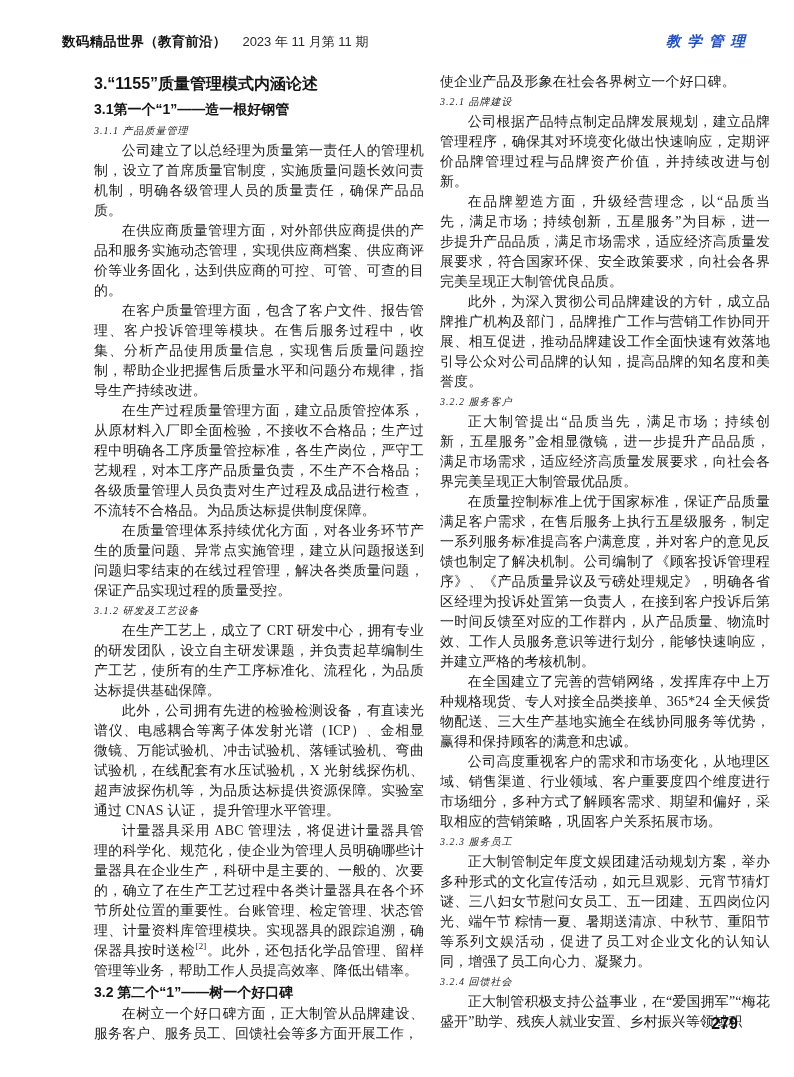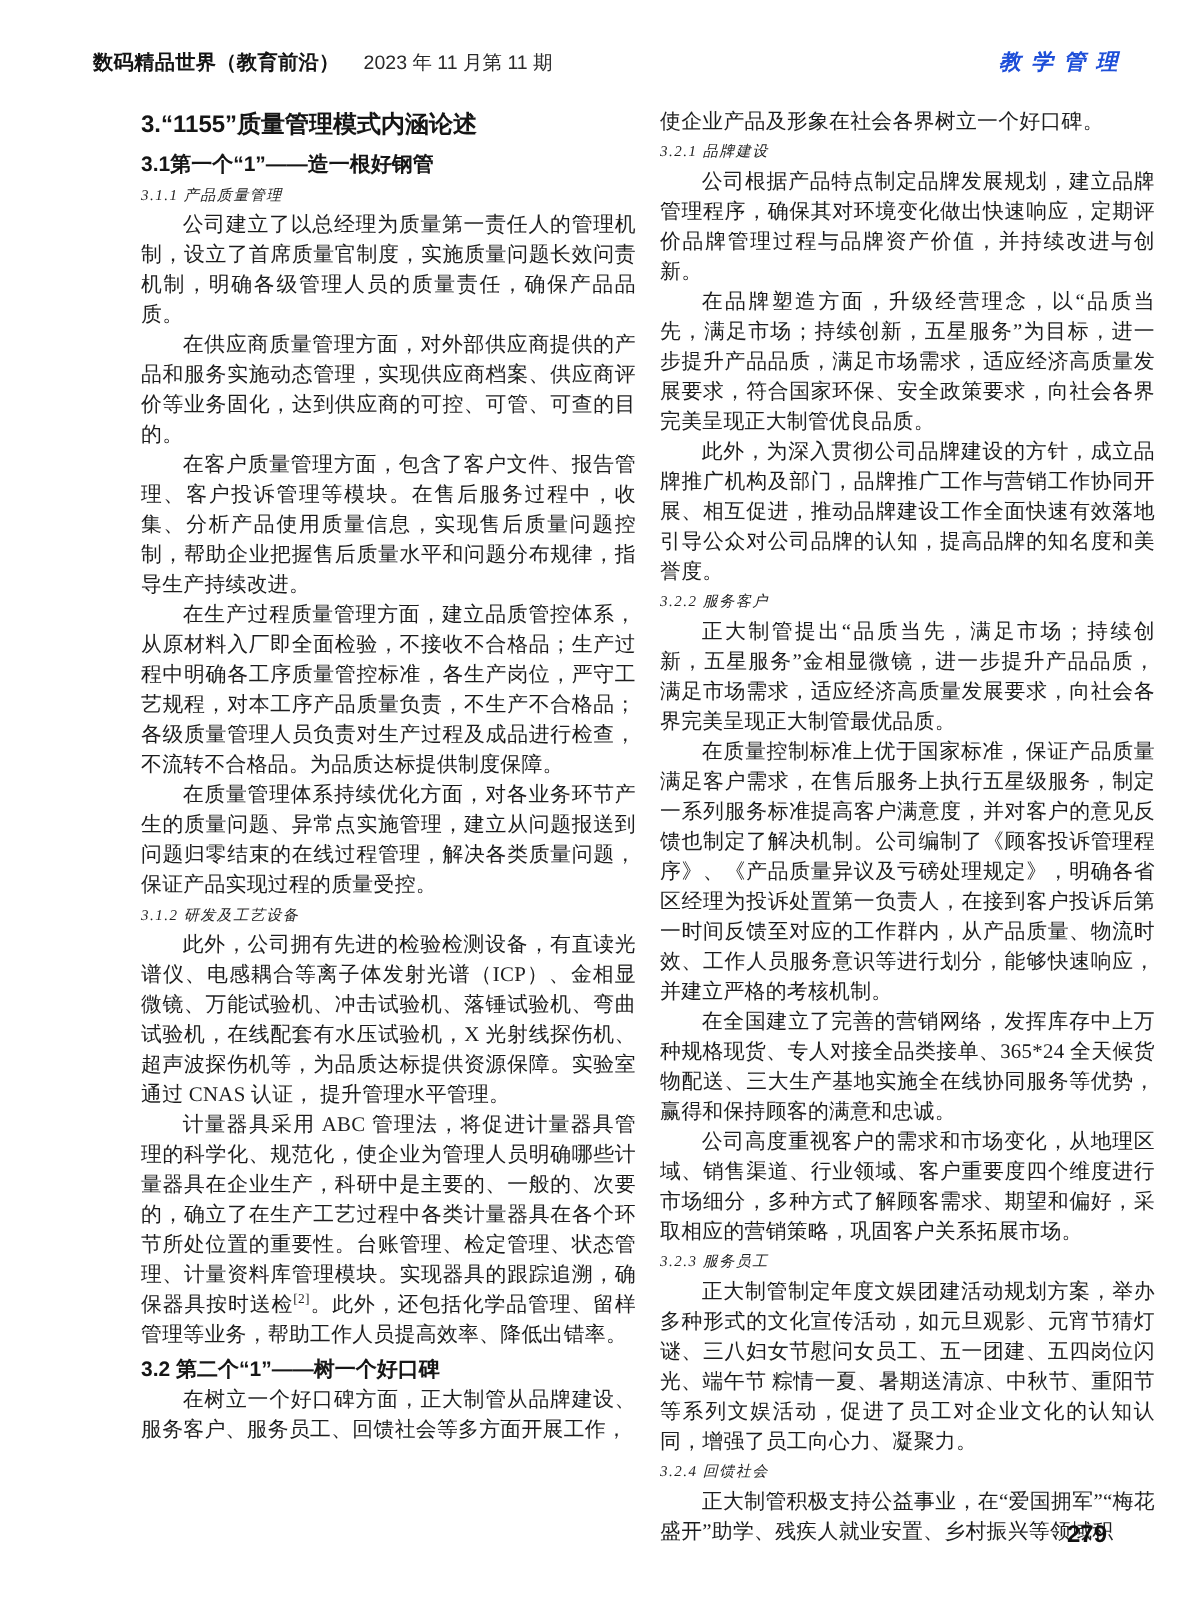--- a/index.html
+++ b/index.html
@@ -114,20 +114,21 @@
   <div class="col">
     <h1 class="h1">3.“1155”质量管理模式内涵论述</h1>
     <h2 class="h2">3.1第一个“1”——造一根好钢管</h2>
     <h3 class="h3">3.1.1 产品质量管理</h3>
     <p class="p">公司建立了以总经理为质量第一责任人的管理机制，设立了首席质量官制度，实施质量问题长效问责机制，明确各级管理人员的质量责任，确保产品品质。</p>
     <p class="p">在供应商质量管理方面，对外部供应商提供的产品和服务实施动态管理，实现供应商档案、供应商评价等业务固化，达到供应商的可控、可管、可查的目的。</p>
     <p class="p">在客户质量管理方面，包含了客户文件、报告管理、客户投诉管理等模块。在售后服务过程中，收集、分析产品使用质量信息，实现售后质量问题控制，帮助企业把握售后质量水平和问题分布规律，指导生产持续改进。</p>
     <p class="p">在生产过程质量管理方面，建立品质管控体系，从原材料入厂即全面检验，不接收不合格品；生产过程中明确各工序质量管控标准，各生产岗位，严守工艺规程，对本工序产品质量负责，不生产不合格品；各级质量管理人员负责对生产过程及成品进行检查，不流转不合格品。为品质达标提供制度保障。</p>
     <p class="p">在质量管理体系持续优化方面，对各业务环节产生的质量问题、异常点实施管理，建立从问题报送到问题归零结束的在线过程管理，解决各类质量问题，保证产品实现过程的质量受控。</p>
     <h3 class="h3">3.1.2 研发及工艺设备</h3>
+    <p class="p">在生产工艺上，成立了 CRT 研发中心，拥有专业的研发团队，设立自主研发课题，并负责起草编制生产工艺，使所有的生产工序标准化、流程化，为品质达标提供基础保障。</p>
     <p class="p">此外，公司拥有先进的检验检测设备，有直读光谱仪、电感耦合等离子体发射光谱（ICP）、金相显微镜、万能试验机、冲击试验机、落锤试验机、弯曲试验机，在线配套有水压试验机，X 光射线探伤机、超声波探伤机等，为品质达标提供资源保障。实验室通过 CNAS 认证， 提升管理水平管理。</p>
     <p class="p"><span>计量器具采用 ABC 管理法，将促进计量器具管理的科学化、规范化，使企业为管理人员明确哪些计量器具在企业生产，科研中是主要的、一般的、次要的，确立了在生产工艺过程中各类计量器具在各个环节所处位置的重要性。台账管理、检定管理、状态管理、计量资料库管理模块。实现器具的跟踪追溯，确保器具按时送检</span><sup class="fnref">[2]</sup><span>。此外，还包括化学品管理、留样管理等业务，帮助工作人员提高效率、降低出错率。</span></p>
     <h2 class="h2">3.2 第二个“1”——树一个好口碑</h2>
     <p class="p">在树立一个好口碑方面，正大制管从品牌建设、服务客户、服务员工、回馈社会等多方面开展工作，</p>
   </div>
 
   <div class="col">
     <p class="p no-indent">使企业产品及形象在社会各界树立一个好口碑。</p>
     <h3 class="h3">3.2.1 品牌建设</h3>
     <p class="p">公司根据产品特点制定品牌发展规划，建立品牌管理程序，确保其对环境变化做出快速响应，定期评价品牌管理过程与品牌资产价值，并持续改进与创新。</p>

